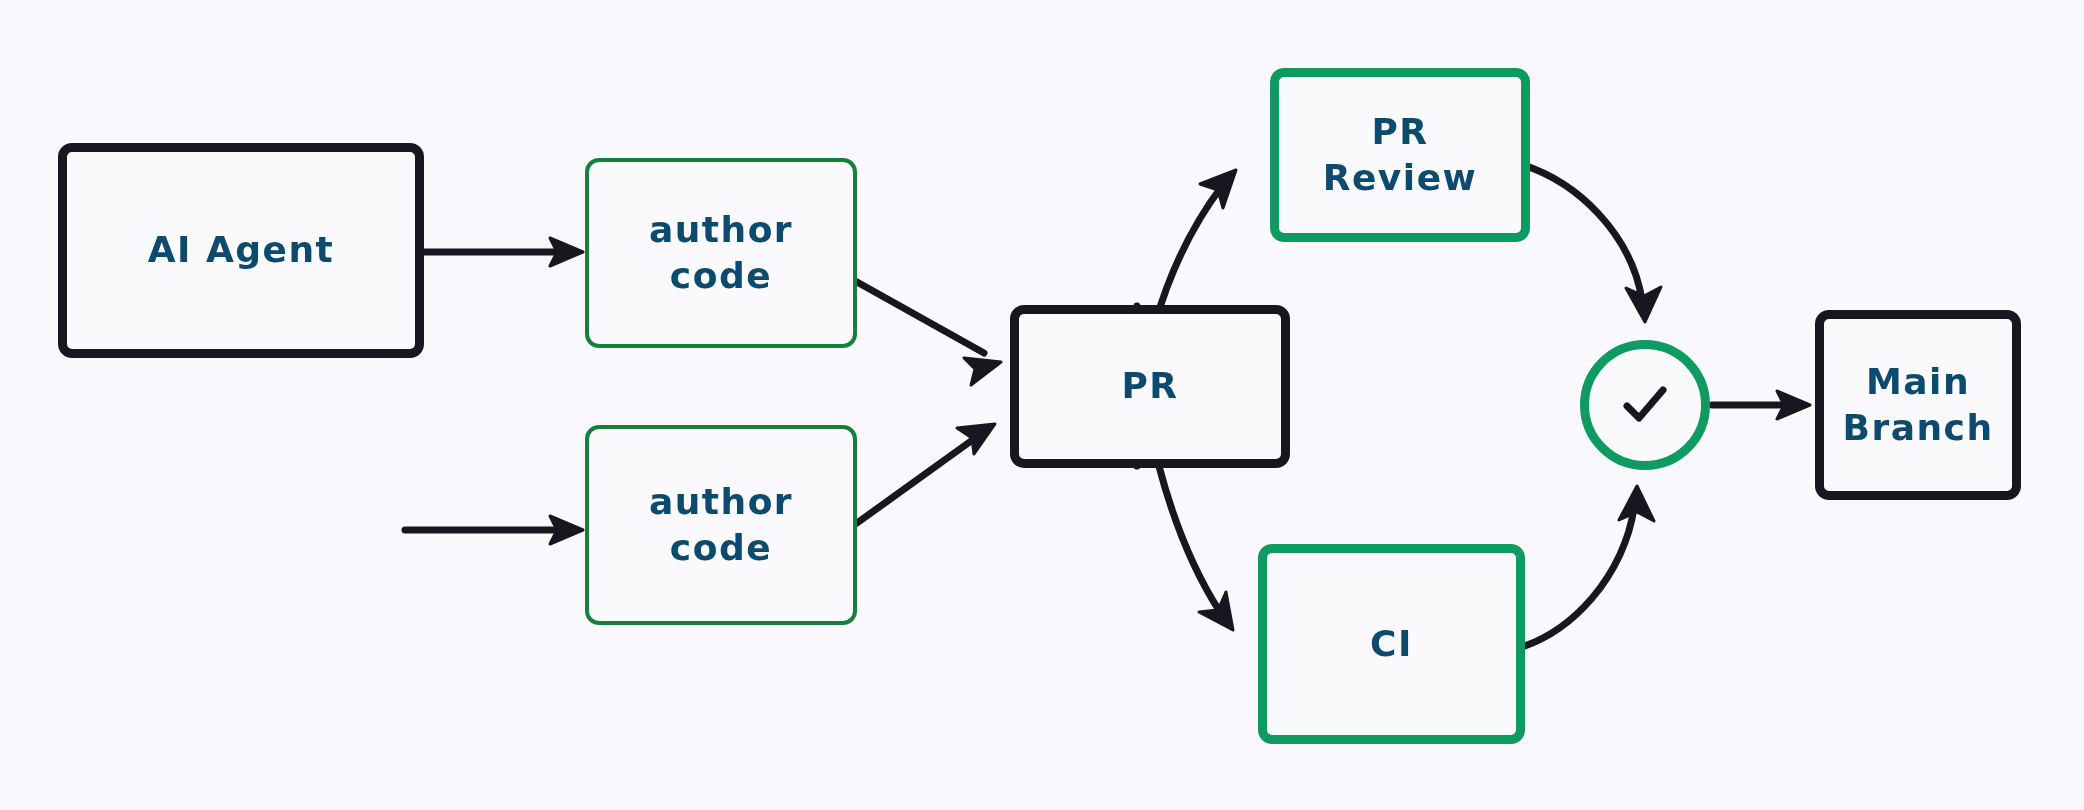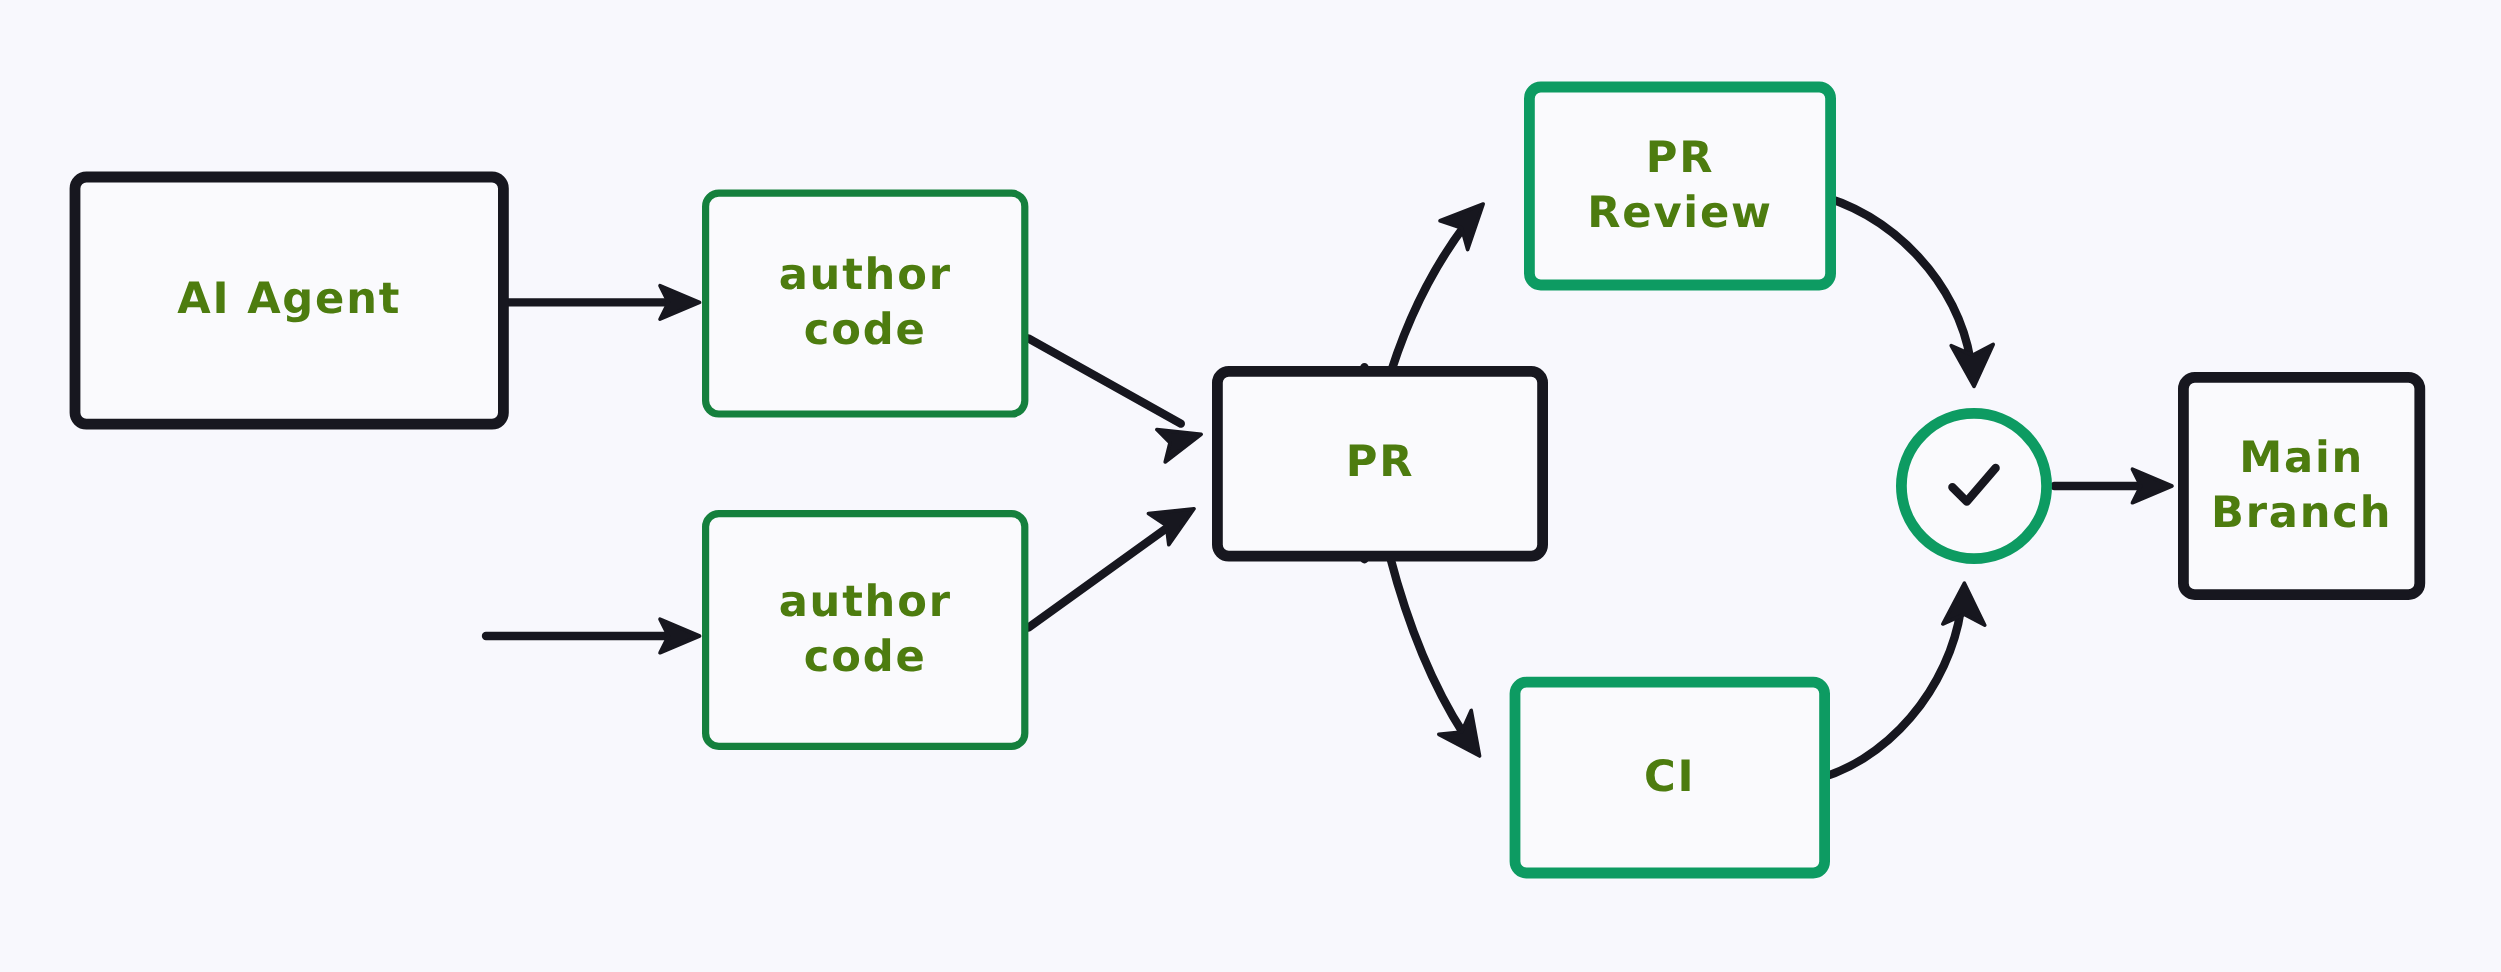--- a/index.html
+++ b/index.html
@@ -26,31 +26,31 @@
     border-radius: 14px;
     display: flex;
     align-items: center;
     justify-content: center;
     text-align: center;
     z-index: 3;
   }
   .node-label {
     font-family: "DejaVu Sans", sans-serif;
     font-weight: 700;
-    color: #4d7c0f;
+    color: #0c4a6e;
     letter-spacing: 1.5px;
     line-height: 1.28;
     white-space: pre-line;
     font-size: 36px;
   }
   .node.black {
     border: 9px solid #17171f;
   }
   .node.blue {
-    border: 6px solid #15803d;
+    border: 4px solid #15803d;
   }
   .node.green {
     border: 9px solid #0d9b62;
   }
   .circle-node {
     position: absolute;
     box-sizing: border-box;
     border-radius: 50%;
     border: 9px solid #0d9b62;
     background: #fafafd;
@@ -155,21 +155,21 @@
 
   <div class="node black" style="left:1010px; top:305px; width:280px; height:163px;">
     <span class="node-label">PR</span>
   </div>
 
   <div class="node green" style="left:1270px; top:68px; width:260px; height:174px;">
     <span class="node-label">PR
 Review</span>
   </div>
 
-  <div class="node green" style="left:1258px; top:564px; width:267px; height:168px;">
+  <div class="node green" style="left:1258px; top:544px; width:267px; height:200px;">
     <span class="node-label">CI</span>
   </div>
 
   <div class="node black" style="left:1815px; top:310px; width:206px; height:190px;">
     <span class="node-label">Main
 Branch</span>
   </div>
 
   <div class="circle-node" style="left:1580px; top:340px; width:130px; height:130px;">
     <svg class="check-glyph" width="62" height="62" viewBox="0 0 62 62" xmlns="http://www.w3.org/2000/svg">

